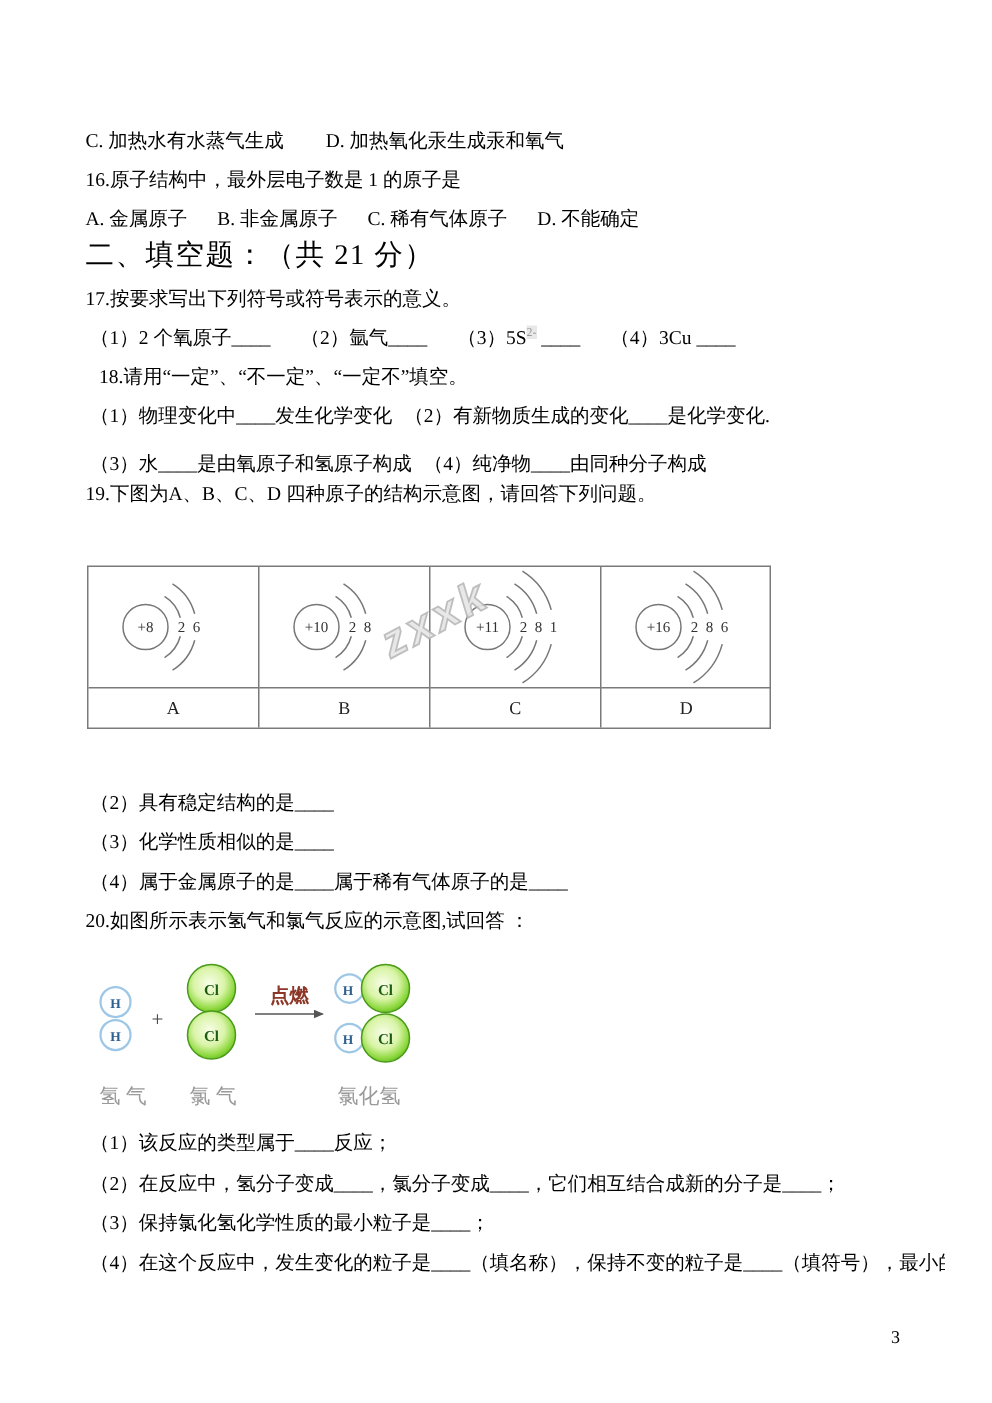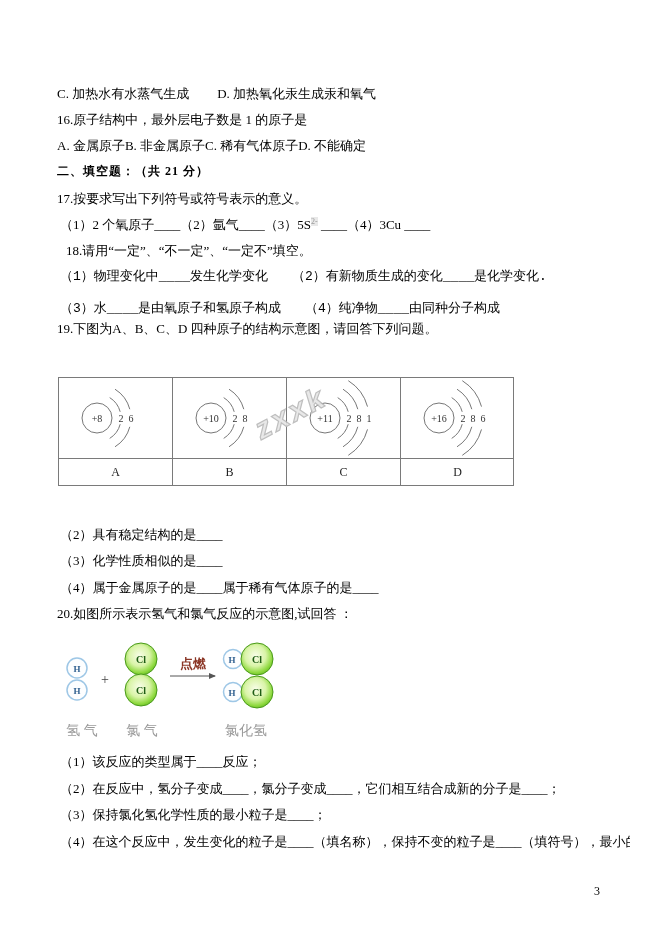--- a/index.html
+++ b/index.html
@@ -2,22 +2,22 @@
 <html><head>
 <meta charset="utf-8">
 <style>
   html,body { margin:0; padding:0; background:#ffffff; }
   #page {
     position:relative; width:630px; height:935px; background:#ffffff;
     font-family:"Liberation Serif", serif; color:#000; overflow:hidden;
   }
   .line { position:absolute; white-space:nowrap; font-size:13px; line-height:16px; }
   .row  { display:flex; align-items:baseline; }
-  .gap20 { } .gap24 { gap:24px;font-family:Liberation Mono, monospace; } .gap28 { gap:28px; }
-  .section-heading { font-weight:bold; font-size:12px; letter-spacing:1px; }
+  .gap20 { gap:20px; } .gap24 { gap:8px; } .gap28 { gap:28px; }
+  .section-heading { font-weight:normal; font-size:19px; letter-spacing:1px; }
   sup.ion { font-size:8px; color:#9a9a9a; background:#e8e8e8; vertical-align:super; line-height:0; }
 
   
   .atom-table {
     position:absolute; left:58px; top:377px; width:454px;
     border:1px solid #7a7a7a; display:grid; grid-template-columns:repeat(4,1fr);
     background:#fff;
   }
   .atom-cell { height:80px; border-right:1px solid #7a7a7a; display:flex; align-items:center; justify-content:center; }
   .atom-cell.last { border-right:none;align-items:flex-end; }

